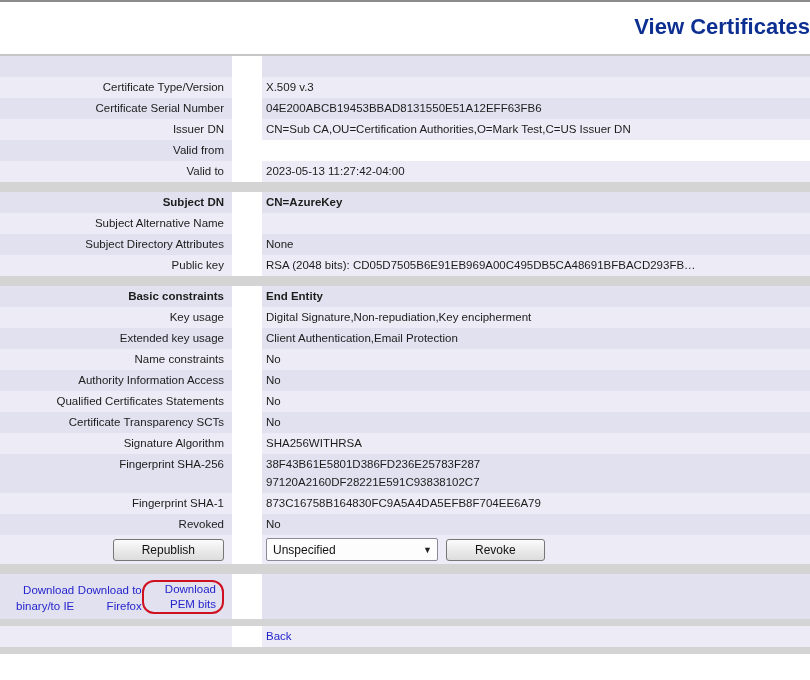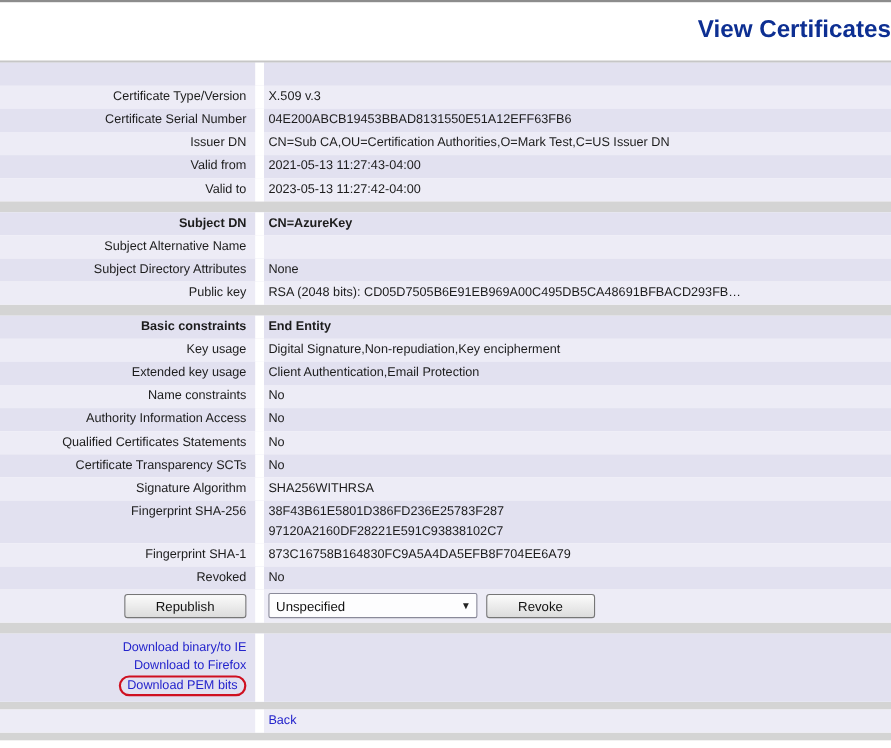--- a/index.html
+++ b/index.html
@@ -6,21 +6,21 @@
   body{
     width:810px;height:680px;background:#ffffff;overflow:hidden;
     font-family:"Liberation Sans", sans-serif;
     color:var(--text-color,#1c1c1c);
   }
   .topline{height:2px;background:#8c8c8c;}
   .titlebar{padding:12px 0 12px 224px;text-align:right;line-height:26px;}
   .title{display:inline-block;margin:0;font-size:22px;font-weight:bold;color:var(--title-color,#0d2f92);}
   .hr{height:2px;background:#c6c6c6;}
 
-  .row{display:flex;min-height:21px;line-height:21px;font-size:11.5px;}
+  .row{display:flex;min-height:21px;line-height:21px;font-size:11.5px;gap:22px;}
   .cell{box-sizing:border-box;}
   .cell.label{
     width:240px;flex:0 0 240px;padding-right:8px;text-align:right;
     border-right:0;border-right:8px solid #ffffff;
   }
   .cell.value{flex:1 1 auto;padding-left:4px;}
   .r-dark .cell{background:var(--row-dark,#e2e1f0);}
   .r-light .cell{background:var(--row-light,#edecf6);}
   .bold .cell{font-weight:bold;}
   .sep{height:10px;background:var(--separator,#d4d4d4);}
@@ -33,32 +33,32 @@
   .action-row .cell.value{gap:8px;}
   .btn{
     font-family:inherit;font-size:12px;color:#111;
     padding:3px 28px;border:1px solid #767676;border-radius:3px;
     background:linear-gradient(#fbfbfb,#dcdcdc);cursor:pointer;line-height:14px;
   }
   .select-wrap{position:relative;display:inline-block;}
   select{
     appearance:none;-webkit-appearance:none;-moz-appearance:none;
     font-family:inherit;font-size:12px;color:#111;
-    width:190px;height:23px;padding:1px 20px 1px 6px;
+    width:172px;height:23px;padding:1px 20px 1px 6px;
     border:1px solid #8a8a99;border-radius:2px;background:#fdfdfe;
   }
   .select-arrow{
     position:absolute;right:6px;top:50%;transform:translateY(-50%);
     font-size:9px;color:#222;pointer-events:none;
   }
 
   a{color:var(--link-color,#2424cc);text-decoration:none;cursor:pointer;}
   .downloads-row .cell{padding-top:5px;padding-bottom:5px;}
   .downloads-row .cell.label{
-    display:flex;flex-direction:column;align-items:flex-end;
+    display:flex;flex-direction:row;align-items:flex-end;
     line-height:16px;font-size:11.5px;
   }
   .pem-highlight{
     display:inline-block;margin-top:1px;padding:0 6px;
     border:2px solid var(--annotation-color,#cf1020);border-radius:12px;
     line-height:15px;
   }
 </style>
 </head>
 <body>
@@ -88,21 +88,20 @@
     <div class="cell value">04E200ABCB19453BBAD8131550E51A12EFF63FB6</div>
   </div>
 
   <div class="row r-light">
     <div class="cell label">Issuer DN</div>
     <div class="cell value">CN=Sub CA,OU=Certification Authorities,O=Mark Test,C=US Issuer DN</div>
   </div>
 
   <div class="row r-dark">
     <div class="cell label">Valid from</div>
-    <div class="cell value">2021-05-13 11:27:43-04:00</div>
   </div>
 
   <div class="row r-light">
     <div class="cell label">Valid to</div>
     <div class="cell value">2023-05-13 11:27:42-04:00</div>
   </div>
 
   <div class="sep"></div>
 
   <div class="row r-dark bold">

